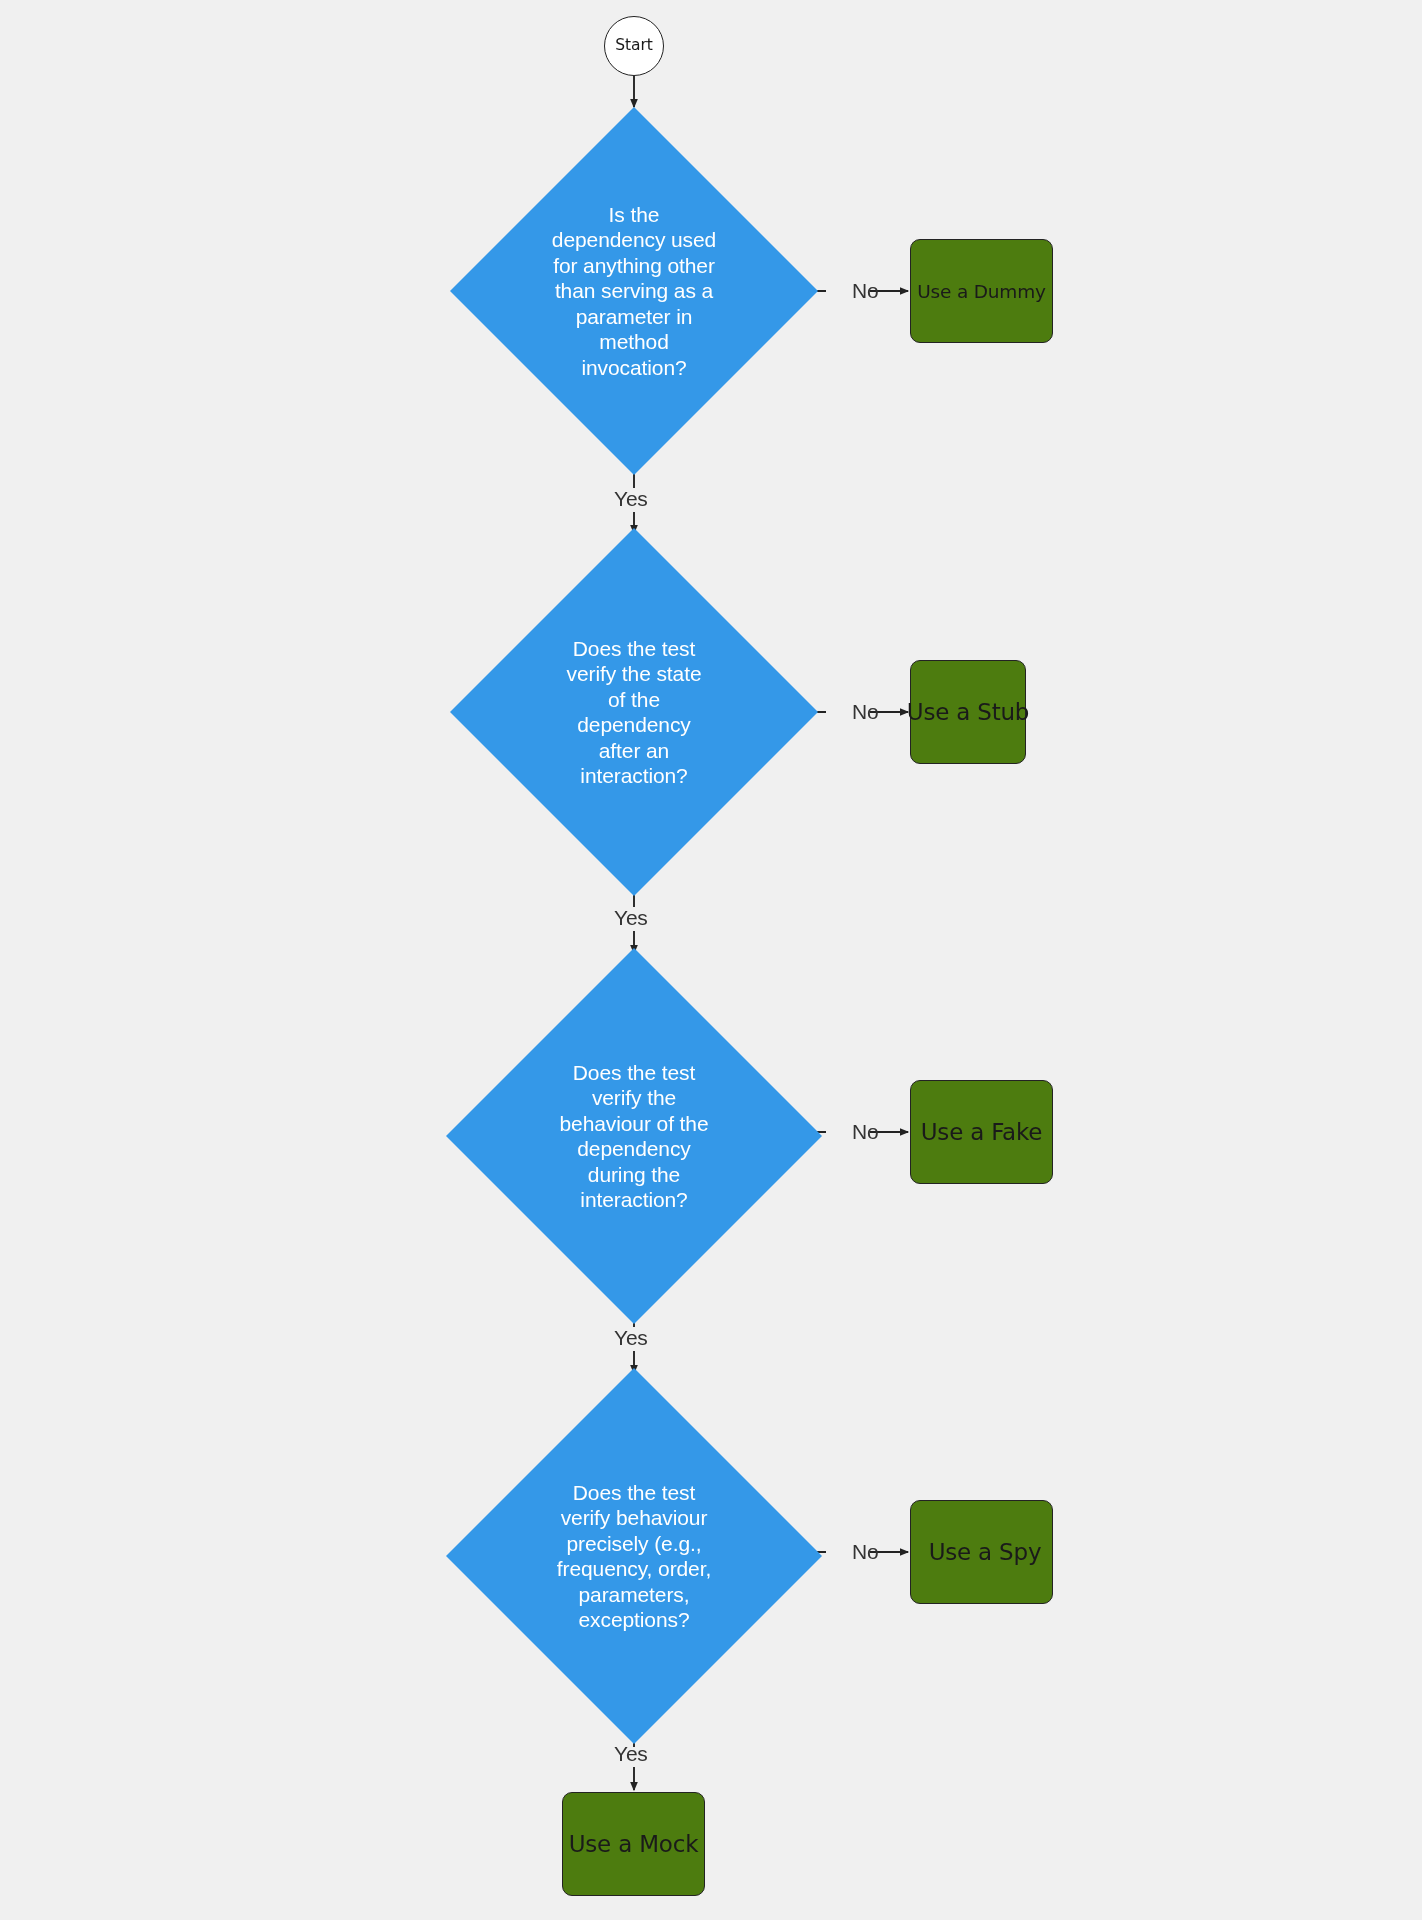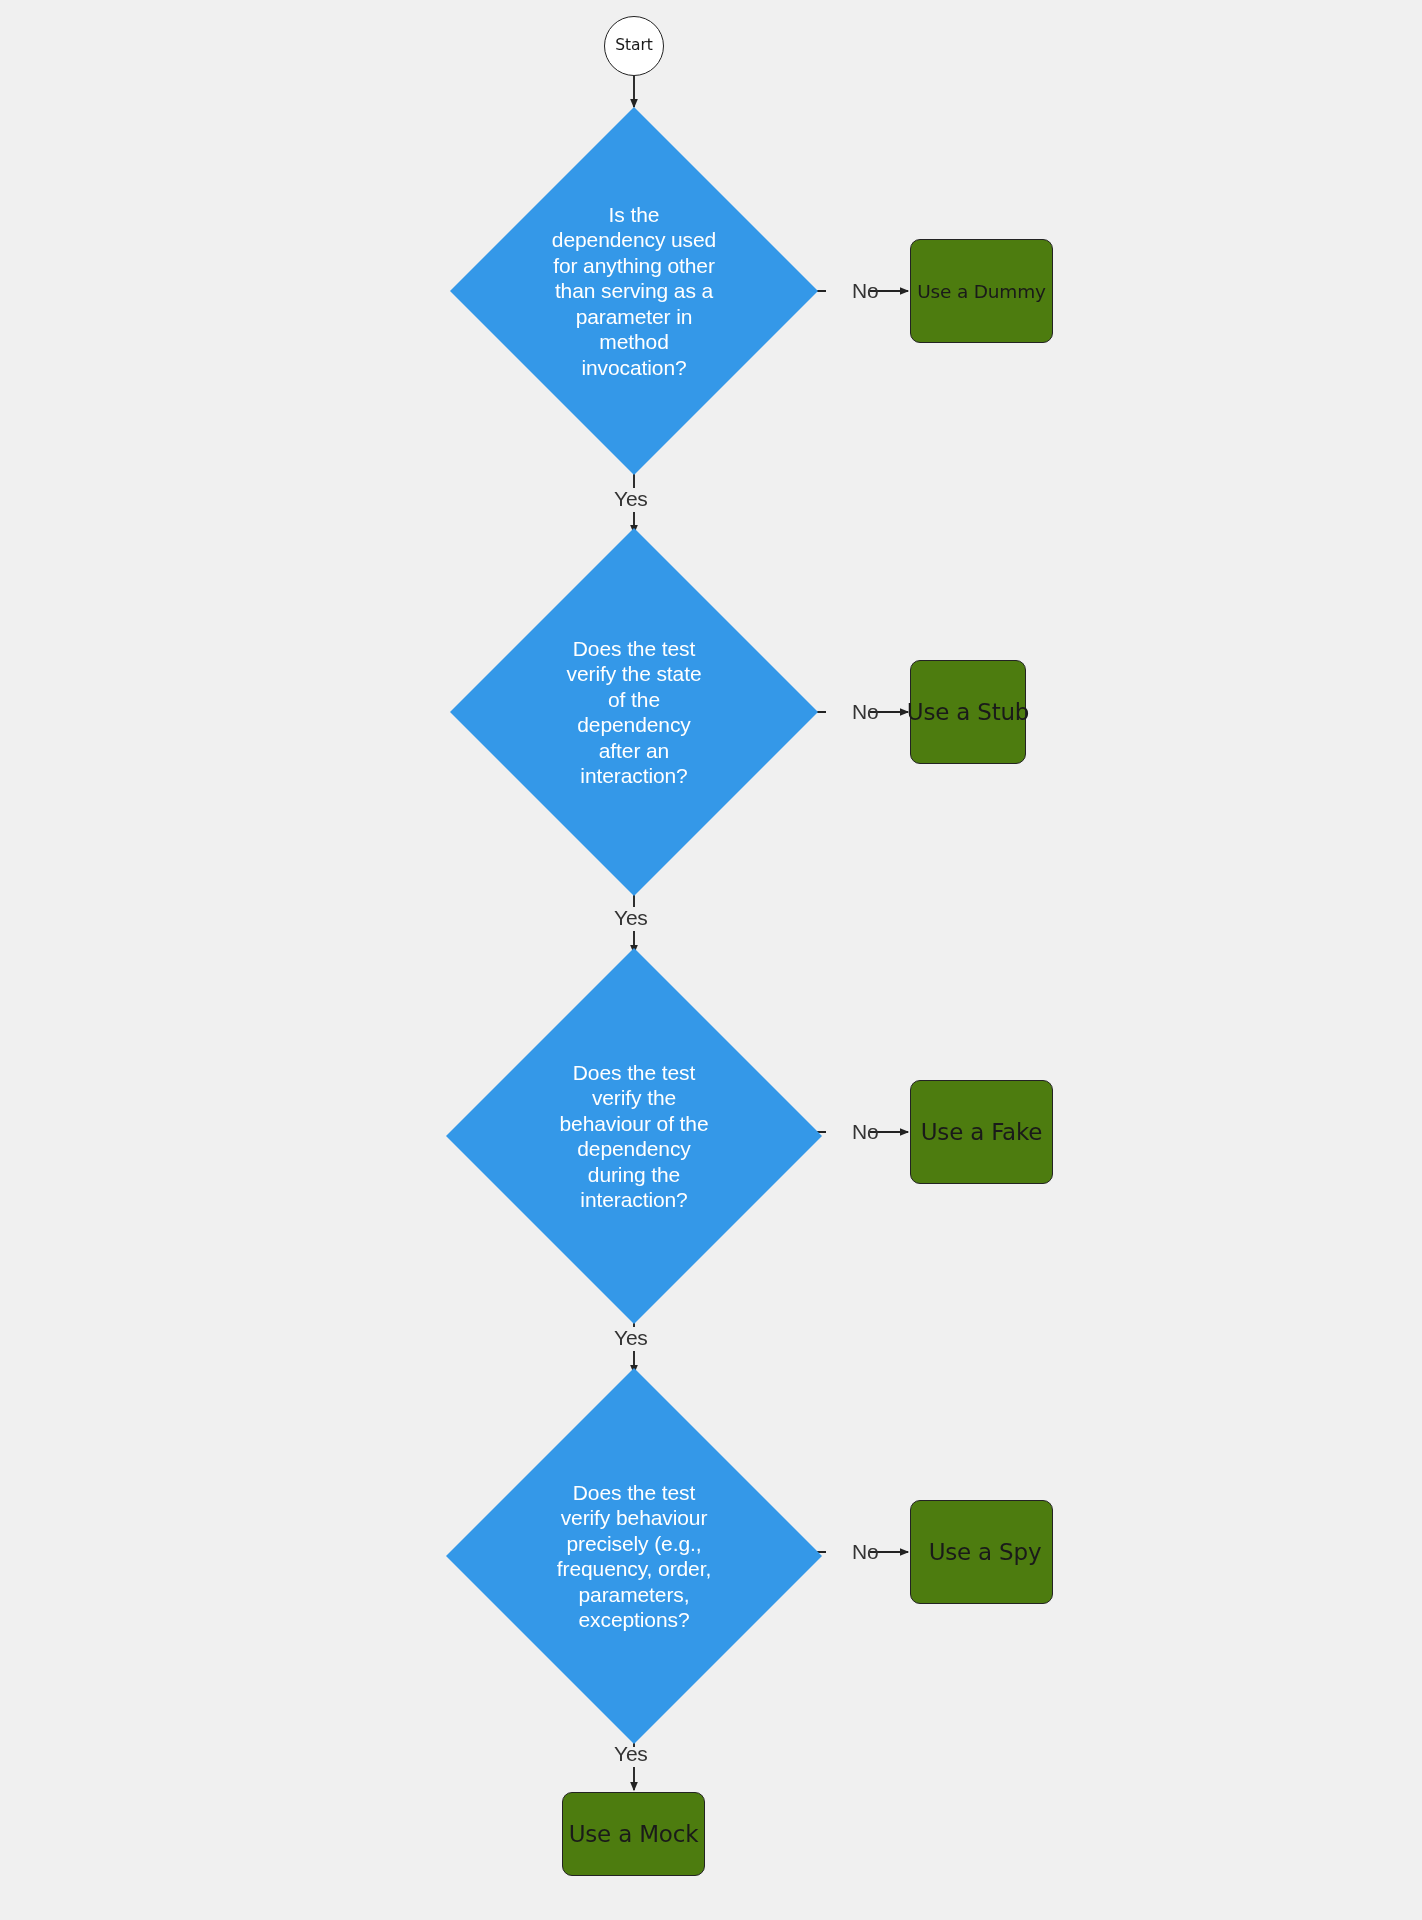--- a/index.html
+++ b/index.html
@@ -196,17 +196,17 @@
 parameters,
 exceptions?</div>
   </div>
   <div class="elabel" style="left:852px; top:1541px;">No</div>
   <div class="elabel" style="left:614px; top:1743px;">Yes</div>
 
   <div class="rbox large" style="left:910px; top:1500px; width:143px; height:104px;padding-left:7px;">
     <span>Use a Spy</span>
   </div>
 
-  <div class="rbox large" style="left:562px; top:1792px; width:143px; height:84px;">
+  <div class="rbox large" style="left:562px; top:1792px; width:143px; height:104px;">
     <span>Use a Mock</span>
   </div>
 
 </div>
 
 </body></html>

